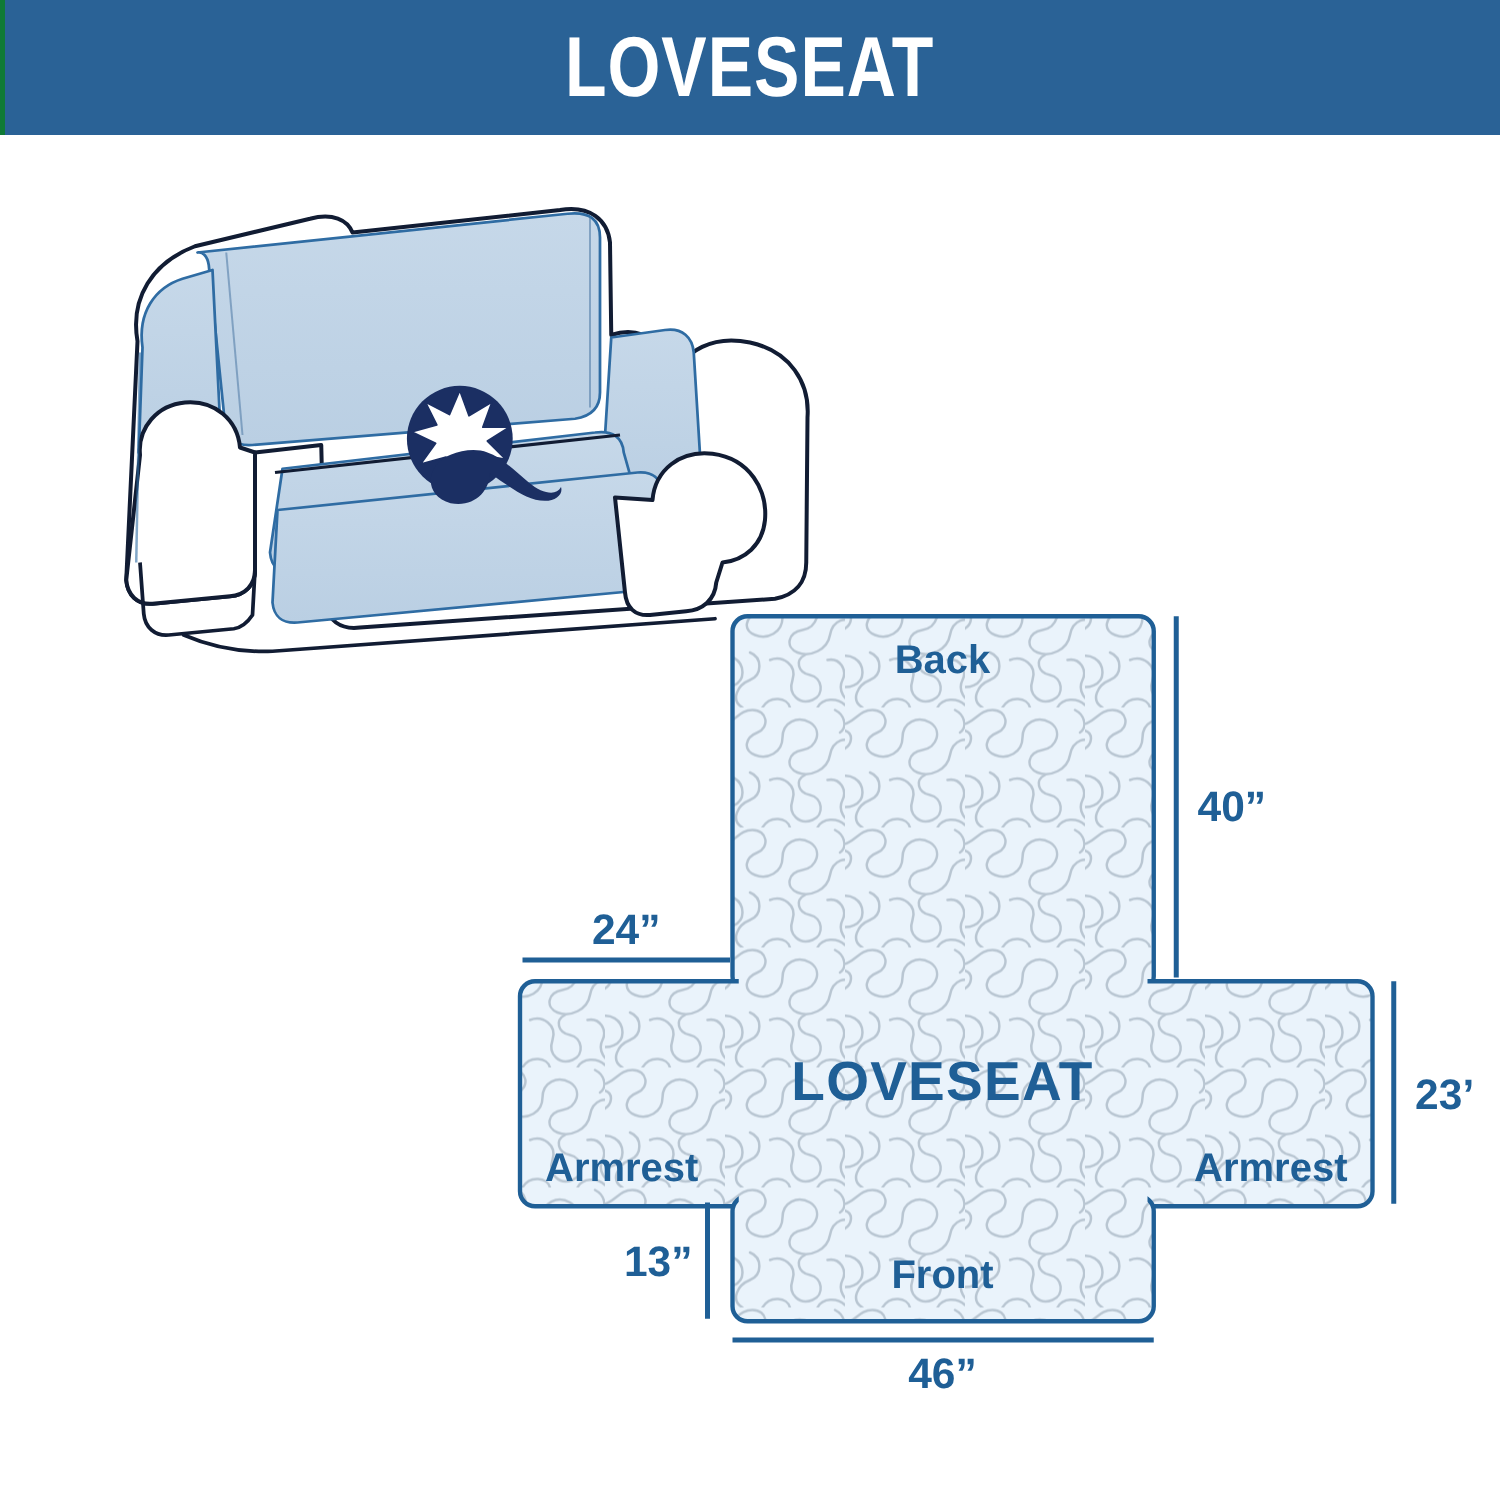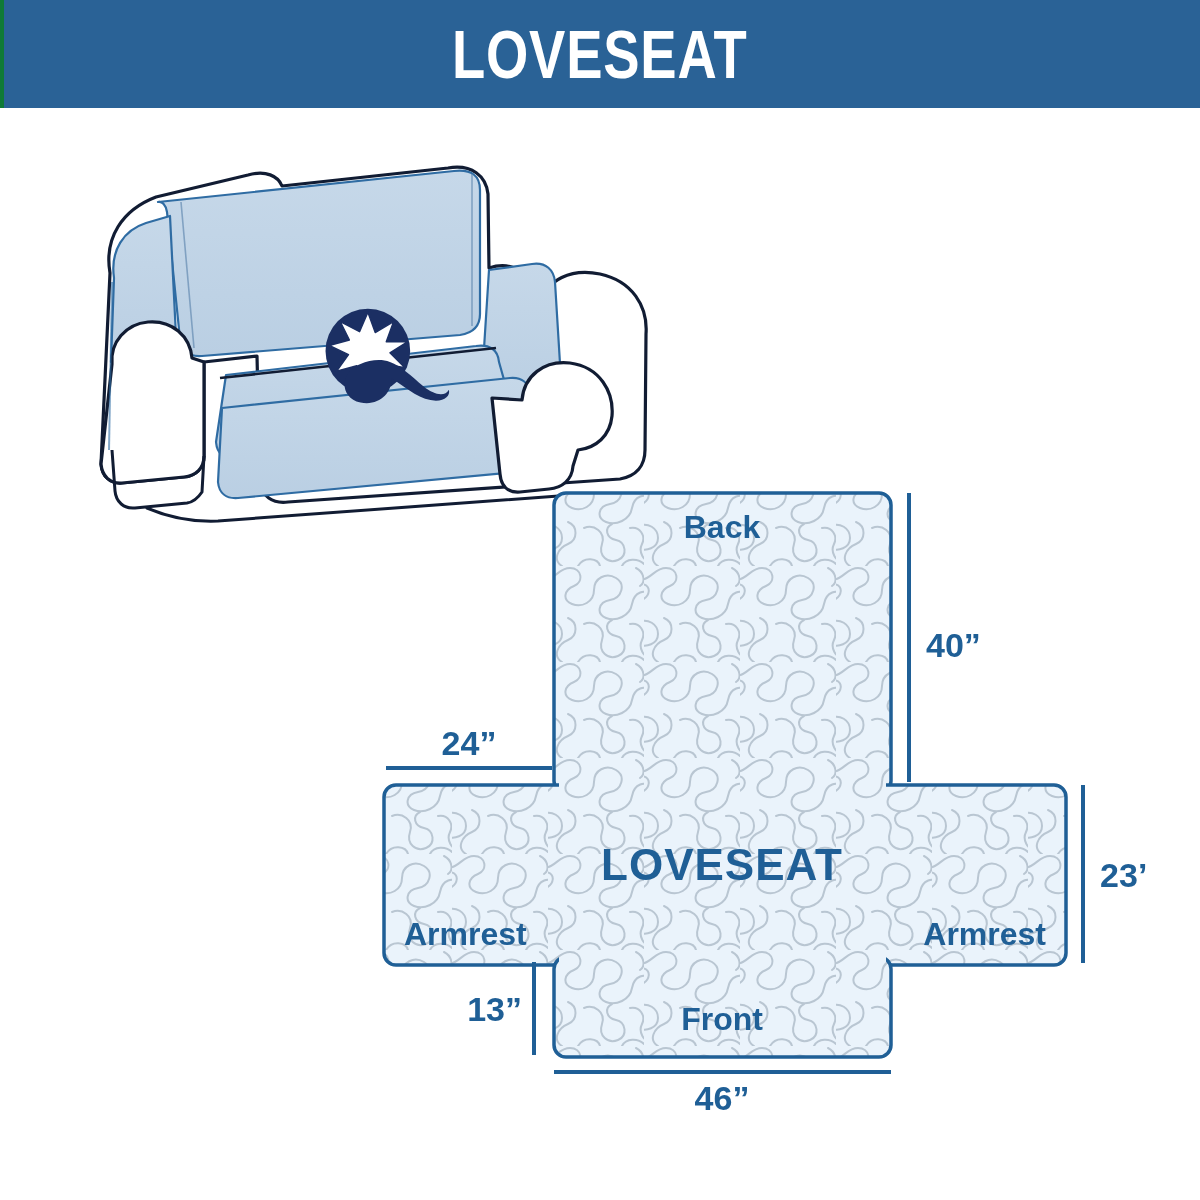--- a/index.html
+++ b/index.html
@@ -33,21 +33,21 @@
     transform-origin:center center;
     white-space:nowrap;
     font-family:"Liberation Sans","DejaVu Sans",sans-serif;
   }
 
   
   .sofa-wrap{position:absolute;left:52px;top:150px;width:640px;height:380px;}
   .sofa-wrap svg{display:block;width:640px;height:380px;}
 
   
-  .diagram-wrap{position:absolute;left:356px;top:470px;width:790px;height:680px;}
+  .diagram-wrap{position:absolute;left:388px;top:470px;width:790px;height:680px;}
   .diagram-wrap svg{display:block;width:790px;height:680px;}
 
   .dim-label{
     fill:#1f5f96;
     font-family:"Liberation Sans","DejaVu Sans",sans-serif;
     font-weight:bold;
     font-size:34px;
   }
   .panel-label{
     fill:#1f5f96;

